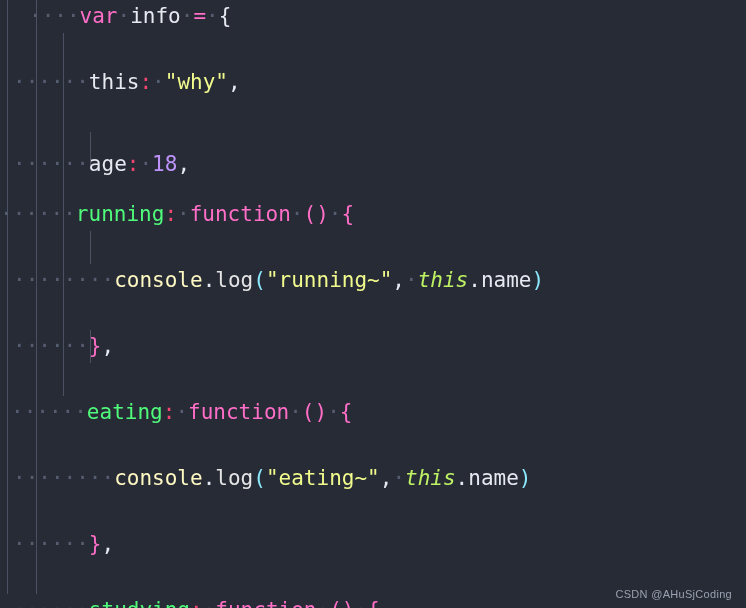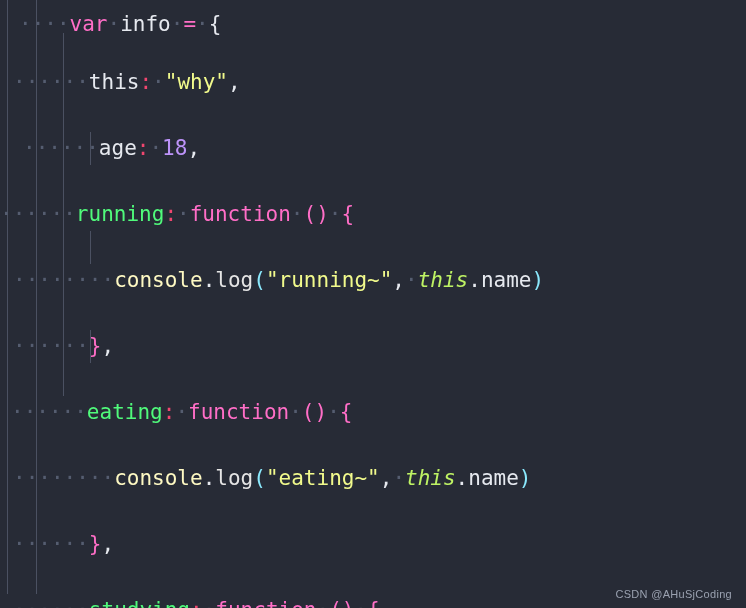--- a/index.html
+++ b/index.html
@@ -87,23 +87,23 @@
   <div id="guides">
       <div class="guide" style="left: 7px; top: 0px; height: 594px; background: rgb(75, 81, 98);"></div>
       <div class="guide" style="left: 36px; top: 0px; height: 594px; background: rgb(75, 81, 98);"></div>
       <div class="guide" style="left: 63px; top: 33px; height: 363px; background: rgb(75, 81, 98);"></div>
       <div class="guide" style="left: 90px; top: 132px; height: 33px; background: rgb(75, 81, 98);"></div>
       <div class="guide" style="left: 90px; top: 231px; height: 33px; background: rgb(75, 81, 98);"></div>
       <div class="guide" style="left: 90px; top: 330px; height: 33px; background: rgb(75, 81, 98);"></div>
     </div>
 
   <div class="code" id="code">
-      <div class="line" style="top: 8px; padding-left: 19px;"><span class="txt sp">····</span><span class="txt kw">var</span><span class="txt sp">·</span><span class="txt plain">info</span><span class="txt sp">·</span><span class="txt op">=</span><span class="txt sp">·</span><span class="txt brace">{</span></div>
+      <div class="line" style="top: 0px; padding-left: 29px;"><span class="txt sp">····</span><span class="txt kw">var</span><span class="txt sp">·</span><span class="txt plain">info</span><span class="txt sp">·</span><span class="txt op">=</span><span class="txt sp">·</span><span class="txt brace">{</span></div>
       <div class="line" style="top: 33px; padding-left: 13px;"><span class="txt sp">······</span><span class="txt plain">this</span><span class="txt colon">:</span><span class="txt sp">·</span><span class="txt str">"why"</span><span class="txt punct">,</span></div>
-      <div class="line" style="top: 66px; padding-left: 23px;"><span class="txt sp">······</span><span class="txt plain">age</span><span class="txt colon">:</span><span class="txt sp">·</span><span class="txt num">18</span><span class="txt punct">,</span></div>
+      <div class="line" style="top: 82px; padding-left: 13px;"><span class="txt sp">······</span><span class="txt plain">age</span><span class="txt colon">:</span><span class="txt sp">·</span><span class="txt num">18</span><span class="txt punct">,</span></div>
       <div class="line" style="top: 99px; "><span class="txt sp">······</span><span class="txt prop">running</span><span class="txt colon">:</span><span class="txt sp">·</span><span class="txt kw">function</span><span class="txt sp">·</span><span class="txt brace-p">()</span><span class="txt sp">·</span><span class="txt brace-p">{</span></div>
       <div class="line" style="top: 132px; padding-left: 13px;"><span class="txt sp">········</span><span class="txt obj">console</span><span class="txt plain">.</span><span class="txt fn">log</span><span class="txt paren-c">(</span><span class="txt str">"running~"</span><span class="txt punct">,</span><span class="txt sp">·</span><span class="txt this">this</span><span class="txt plain">.name</span><span class="txt paren-c">)</span></div>
       <div class="line" style="top: 165px; padding-left: 13px;"><span class="txt sp">······</span><span class="txt brace-p">}</span><span class="txt punct">,</span></div>
       <div class="line" style="top: 198px; padding-left: 11px;"><span class="txt sp">······</span><span class="txt prop">eating</span><span class="txt colon">:</span><span class="txt sp">·</span><span class="txt kw">function</span><span class="txt sp">·</span><span class="txt brace-p">()</span><span class="txt sp">·</span><span class="txt brace-p">{</span></div>
       <div class="line" style="top: 231px; padding-left: 13px;"><span class="txt sp">········</span><span class="txt obj">console</span><span class="txt plain">.</span><span class="txt fn">log</span><span class="txt paren-c">(</span><span class="txt str">"eating~"</span><span class="txt punct">,</span><span class="txt sp">·</span><span class="txt this">this</span><span class="txt plain">.name</span><span class="txt paren-c">)</span></div>
       <div class="line" style="top: 264px; padding-left: 13px;"><span class="txt sp">······</span><span class="txt brace-p">}</span><span class="txt punct">,</span></div>
       <div class="line" style="top: 297px; padding-left: 13px;"><span class="txt sp">······</span><span class="txt prop">studying</span><span class="txt colon">:</span><span class="txt sp">·</span><span class="txt kw">function</span><span class="txt sp">·</span><span class="txt brace-p">()</span><span class="txt sp">·</span><span class="txt brace-p">{</span></div>
     </div>
 
   <div id="watermark">CSDN @AHuSjCoding</div>

